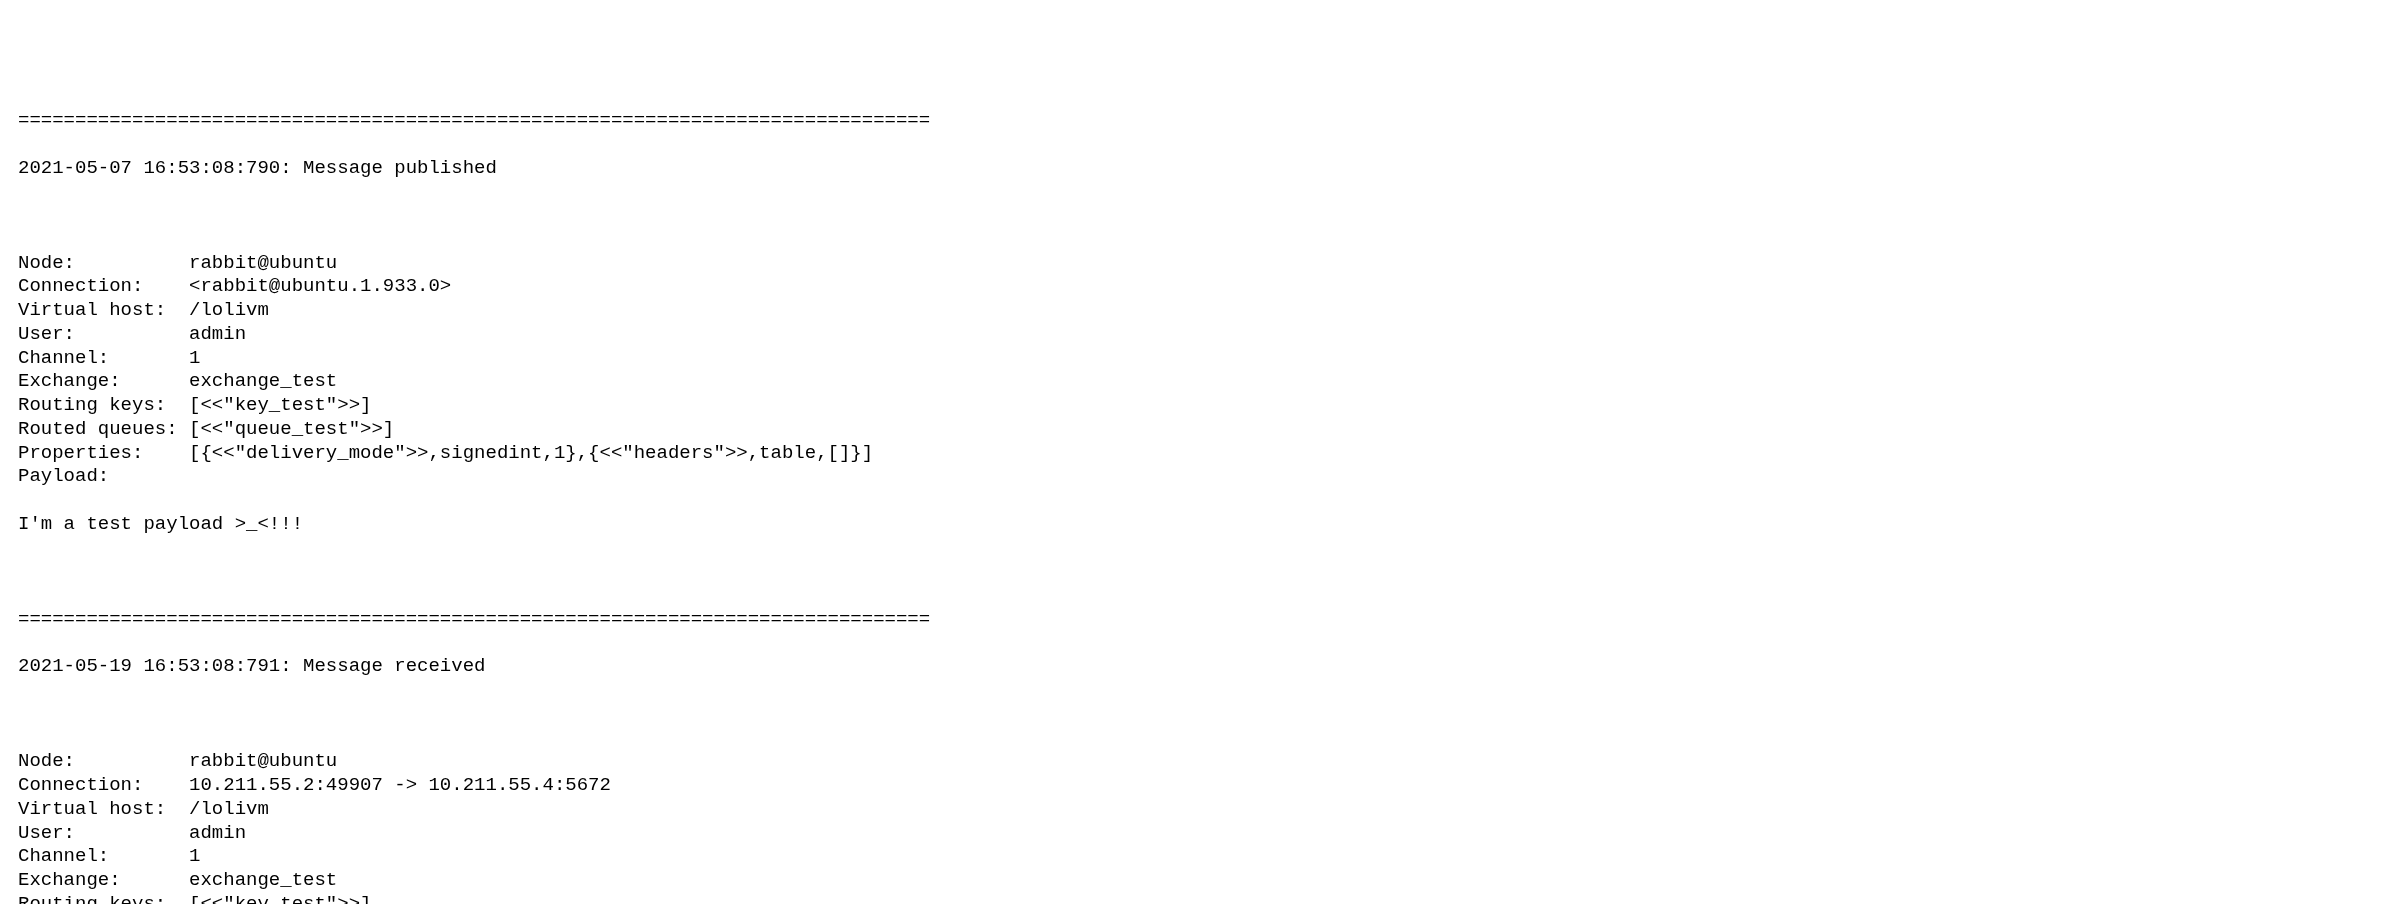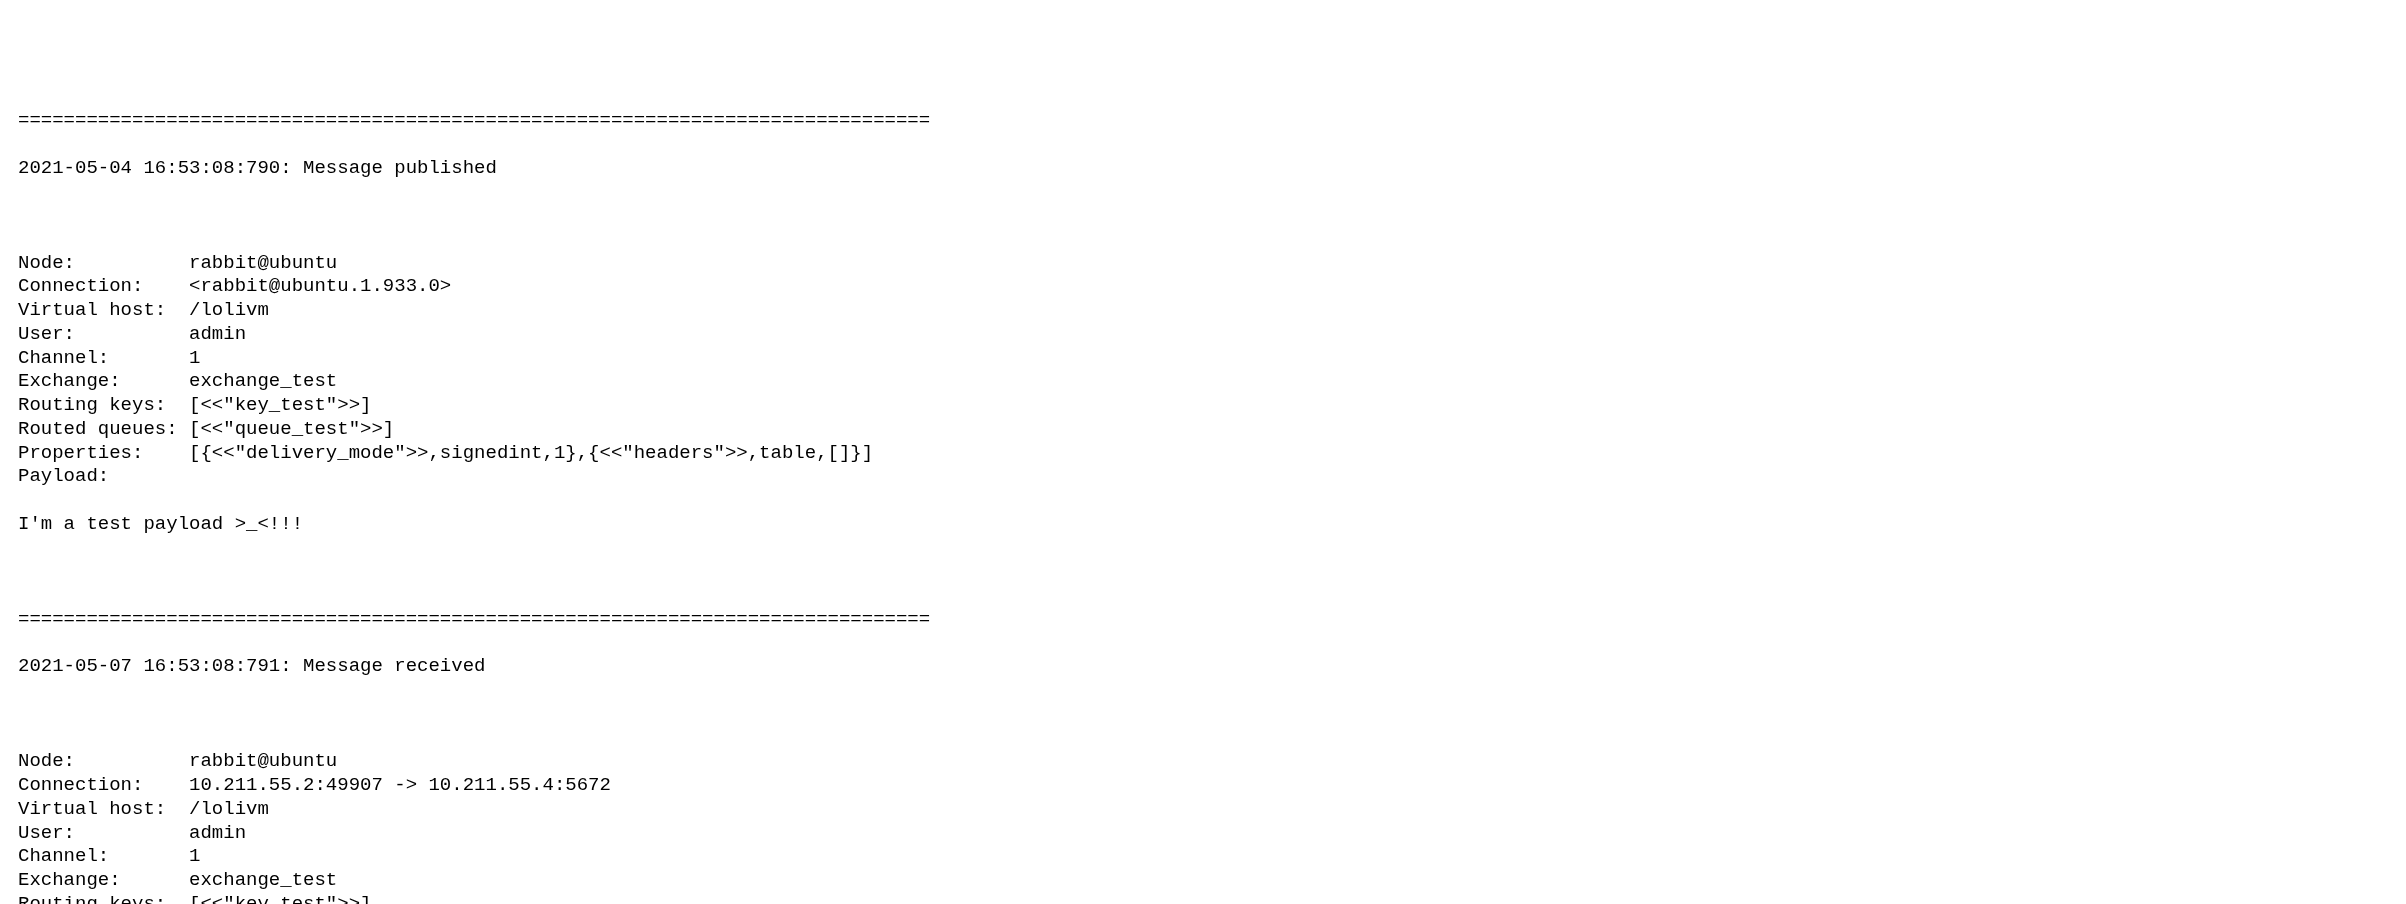--- a/index.html
+++ b/index.html
@@ -18,25 +18,25 @@
     .line {
       display: block;
     }
   </style>
 </head>
 <body>
 
 
 
 <span class="line">================================================================================</span>
-<span class="line">2021-05-04 16:53:08:790: Message published</span>
+<span class="line">2021-05-07 16:53:08:790: Message published</span>
 <span class="line"> </span>
 <div id="block1"><span class="line">Node:          rabbit@ubuntu</span><span class="line">Connection:    &lt;rabbit@ubuntu.1.933.0&gt;</span><span class="line">Virtual host:  /lolivm</span><span class="line">User:          admin</span><span class="line">Channel:       1</span><span class="line">Exchange:      exchange_test</span><span class="line">Routing keys:  [&lt;&lt;"key_test"&gt;&gt;]</span><span class="line">Routed queues: [&lt;&lt;"queue_test"&gt;&gt;]</span><span class="line">Properties:    [{&lt;&lt;"delivery_mode"&gt;&gt;,signedint,1},{&lt;&lt;"headers"&gt;&gt;,table,[]}]</span><span class="line">Payload:       </span></div>
 <span class="line">I'm a test payload &gt;_&lt;!!!</span>
 <span class="line"> </span>
 <span class="line">================================================================================</span>
-<span class="line">2021-05-07 16:53:08:791: Message received</span>
+<span class="line">2021-05-19 16:53:08:791: Message received</span>
 <span class="line"> </span>
 <div id="block2"><span class="line">Node:          rabbit@ubuntu</span><span class="line">Connection:    10.211.55.2:49907 -&gt; 10.211.55.4:5672</span><span class="line">Virtual host:  /lolivm</span><span class="line">User:          admin</span><span class="line">Channel:       1</span><span class="line">Exchange:      exchange_test</span><span class="line">Routing keys:  [&lt;&lt;"key_test"&gt;&gt;]</span></div>
 
 
 
 
 
 </body></html>

